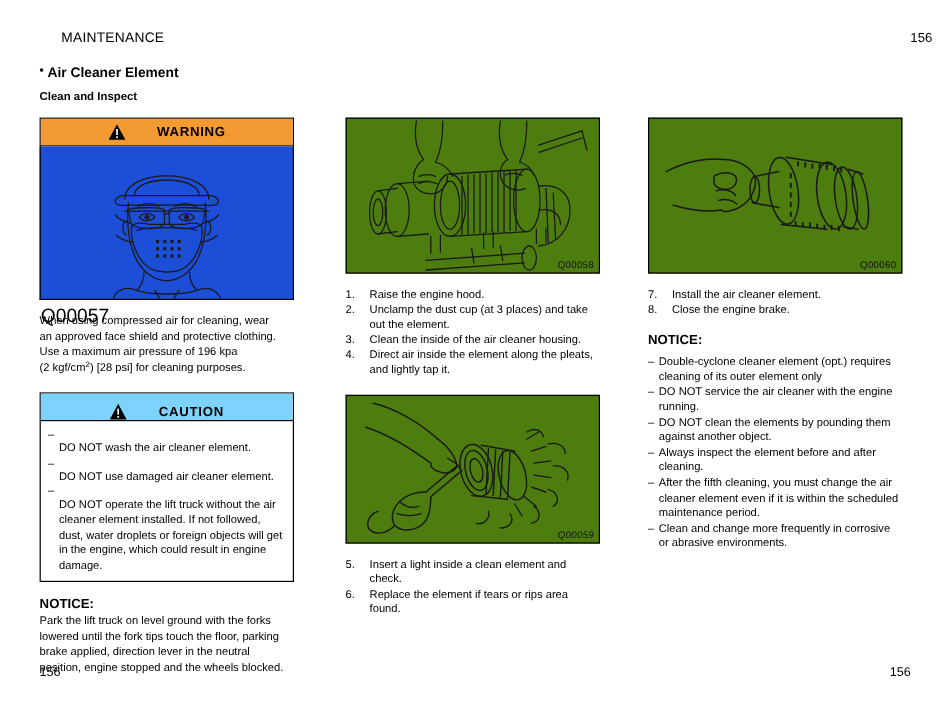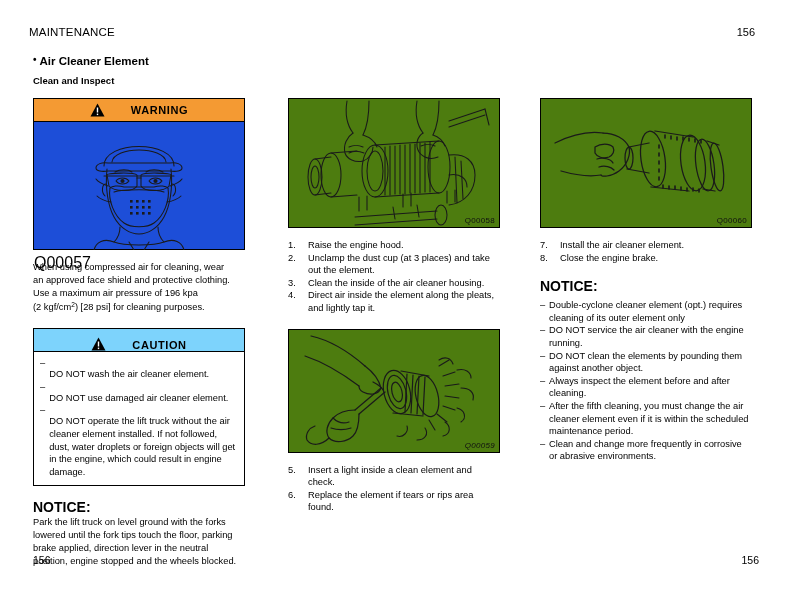--- a/index.html
+++ b/index.html
@@ -18,21 +18,21 @@
   .page {
     position: absolute;
     left: 0; top: 0;
     width: 792px;
     height: 595px;
   }
 
   
   .header {
     position: absolute;
-    left: 29px;
+    left: 51px;
     top: 26px;
     width: 726px;
     display: flex;
     justify-content: space-between;
     align-items: flex-end;
     font-size: 11.5px;
   }
   .header-title { letter-spacing: 0.2px; }
   .header-page { font-size: 11px; }
 
@@ -140,21 +140,21 @@
     background: #1d4ed8;
   }
 
   
   .body-text {
     font-size: 9.3px;
     line-height: 12.8px;
   }
 
   .notice-head {
-    font-size: 14px;
+    font-size: 11px;
     font-weight: bold;
     margin: 0 0 1px 0;
   }
   .notice-head .colon { font-weight: bold; }
 
   
   .num-list { }
   .num-list .row {
     display: flex;
     font-size: 9.3px;

